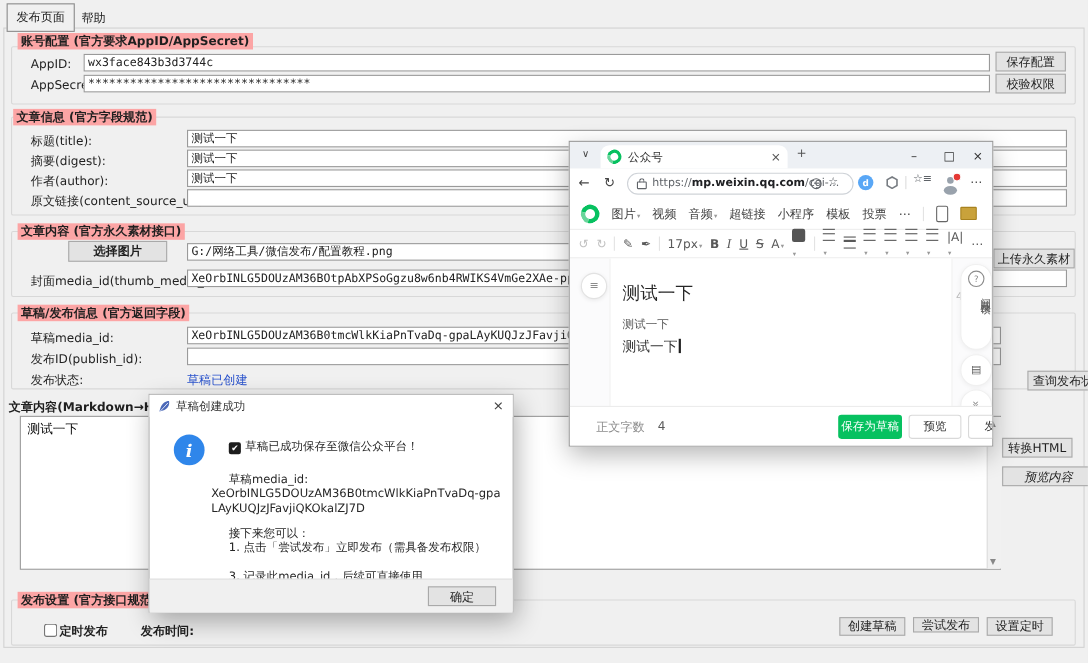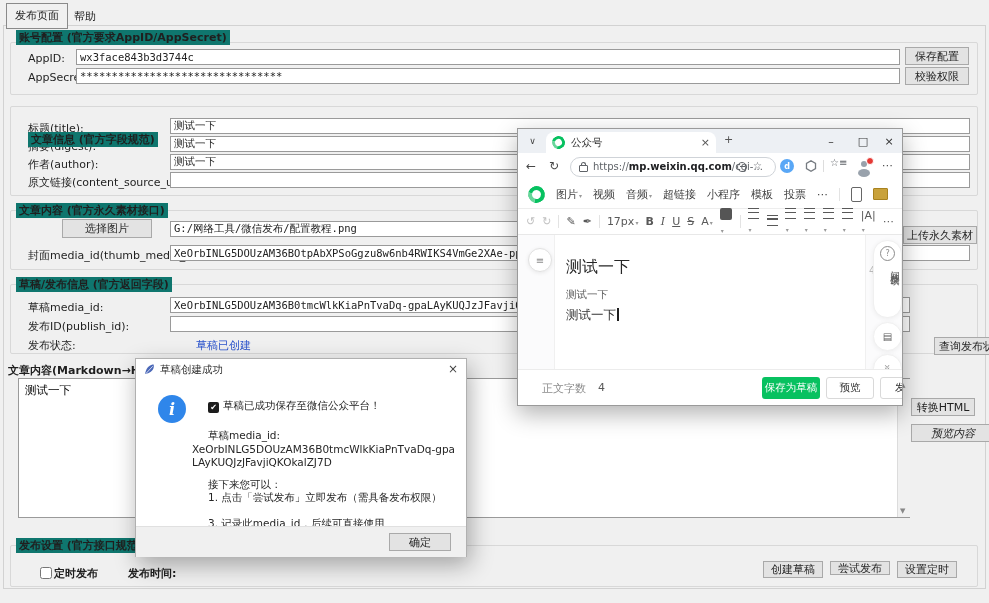--- a/index.html
+++ b/index.html
@@ -3,21 +3,21 @@
 <meta charset="utf-8">
 <style>
   html,body{margin:0;padding:0;background:#e8e8e8;}
   .screen{position:relative;width:989px;height:603px;background:#f0f0f0;overflow:hidden;
           font-family:"DejaVu Sans","Liberation Sans",sans-serif;font-size:11px;color:#222;}
   
   .tabpage{position:absolute;left:3px;top:25px;width:981px;height:562px;border:1px solid #d2d2d2;background:#f0f0f0;}
   .menutab{position:absolute;left:6px;top:3px;padding:4px 8px 5px;border:1px solid #8a8a8a;background:#f0f0f0;z-index:2;}
   .menuitem{position:absolute;left:68px;top:7px;padding:2px 6px;}
   .grp{position:absolute;border:1px solid #d8d8d8;border-radius:2px;}
-  .legend{position:absolute;font-weight:bold;background:#0f766e;padding:0 3px;z-index:1;color:#1f1f1f;}
+  .legend{position:absolute;font-weight:bold;background:#fca5a5;padding:0 3px;z-index:1;color:#1f1f1f;}
   .lbl{position:absolute;color:#1f1f1f;white-space:nowrap;}
   .inp{position:absolute;border:1px solid #9a9a9a;background:#fff;font:10.5px "DejaVu Sans Mono",monospace;
        color:#222;padding:1px 3px;box-sizing:border-box;}
   .inp.dim{color:#8a8a8a;border-color:#c3c3c3;background:#f7f7f7;}
   .wbtn{position:absolute;background:#e3e3e3;border:1px solid #a9a9a9;font-size:11px;color:#1f1f1f;
         display:flex;align-items:center;justify-content:center;box-sizing:border-box;cursor:default;}
   .blue{color:#2952cc;}
   .tarea{position:absolute;border:1px solid #9a9a9a;background:#fff;font-size:11.5px;padding:4px 6px;
          box-sizing:border-box;resize:none;font-family:"DejaVu Sans","Liberation Sans",sans-serif;overflow:hidden;}
   .sbar{position:absolute;background:#f1f1f1;border-left:1px solid #dcdcdc;}
@@ -126,46 +126,46 @@
   <div class="grp" style="left:10px;top:42px;width:966px;height:51px;"></div>
   <div class="legend" style="left:16px;top:30px;">账号配置 (官方要求AppID/AppSecret)</div>
   <div class="lbl" style="left:28px;top:52px;">AppID:</div>
   <input class="inp" style="left: 76px; top: 49px; width: 824px; height: 16px;" value="wx3face843b3d3744c">
   <div class="lbl" style="left:28px;top:71px;">AppSecret:</div>
   <input class="inp" style="left: 76px; top: 68px; width: 824px; height: 16px;" value="********************************">
   <div class="wbtn" style="left:905px;top:47px;width:64px;height:18px;">保存配置</div>
   <div class="wbtn" style="left:905px;top:67px;width:64px;height:18px;">校验权限</div>
 
   <div class="grp" style="left:10px;top:106px;width:966px;height:88px;"></div>
-  <div class="legend" style="left:28px;top:99px;margin-top:33px;">文章信息 (官方字段规范)</div>
+  <div class="legend" style="left:12px;top:99px;">文章信息 (官方字段规范)</div>
   <div class="lbl" style="left:28px;top:121px;">标题(title):</div>
   <input class="inp" style="left: 170px; top: 118px; width: 800px; height: 16px;" value="测试一下">
   <div class="lbl" style="left:28px;top:139px;">摘要(digest):</div>
   <input class="inp" style="left: 170px; top: 136px; width: 800px; height: 16px;" value="测试一下">
   <div class="lbl" style="left:28px;top:157px;">作者(author):</div>
   <input class="inp" style="left: 170px; top: 154px; width: 800px; height: 16px;" value="测试一下">
   <div class="lbl" style="left:28px;top:175px;">原文链接(content_source_url):</div>
   <input class="inp" style="left: 170px; top: 172px; width: 800px; height: 16px;" value="">
 
   <div class="grp" style="left:10px;top:210px;width:966px;height:58px;"></div>
   <div class="legend" style="left:16px;top:203px;">文章内容 (官方永久素材接口)</div>
-  <div class="wbtn" style="left:62px;top:219px;width:90px;height:19px;">选择图片</div>
+  <div class="wbtn" style="left:62px;top:219px;width:90px;height:19px;font-weight:bold;">选择图片</div>
   <input class="inp" style="left: 170px; top: 221px; width: 730px; height: 16px;" value="G:/网络工具/微信发布/配置教程.png">
   <div class="wbtn" style="left:903px;top:226px;width:74px;height:18px;">上传永久素材</div>
   <div class="lbl" style="left:28px;top:248px;">封面media_id(thumb_media_id):</div>
   <input class="inp" style="left: 170px; top: 245px; width: 800px; height: 16px;" value="XeOrbINLG5DOUzAM36BOtpAbXPSoGgzu8w6nb4RWIKS4VmGe2XAe-ppm6kGuLshd">
 
   <div class="grp" style="left:10px;top:284px;width:966px;height:68px;"></div>
   <div class="legend" style="left:16px;top:277px;">草稿/发布信息 (官方返回字段)</div>
   <div class="lbl" style="left:28px;top:300px;">草稿media_id:</div>
   <input class="inp" style="left: 170px; top: 297px; width: 740px; height: 16px;" value="XeOrbINLG5DOUzAM36B0tmcWlkKiaPnTvaDq-gpaLAyKUQJzJFavjiQKOkalZJ7D">
   <div class="lbl" style="left:28px;top:319px;">发布ID(publish_id):</div>
   <input class="inp" style="left: 170px; top: 316px; width: 740px; height: 16px;" value="">
   <div class="lbl" style="left:28px;top:338px;">发布状态:</div>
-  <div class="lbl blue" style="left:170px;top:338px;margin-left:26px;">草稿已创建</div>
+  <div class="lbl blue" style="left:170px;top:338px;">草稿已创建</div>
   <div class="wbtn" style="left:934px;top:337px;width:76px;height:18px;">查询发布状态</div>
 
   <div class="lbl" style="left:8px;top:363px;font-weight:bold;">文章内容(Markdown→HTML)</div>
   <textarea class="tarea" style="left: 18px; top: 378px; width: 892px; height: 140px;">测试一下</textarea>
   <div class="sbar" style="left:897px;top:379px;width:12px;height:138px;">
     <span class="sarr" style="top:2px;">▲</span>
     <span class="sarr" style="bottom:2px;">▼</span>
   </div>
   <div class="wbtn" style="left:911px;top:398px;width:64px;height:18px;">转换HTML</div>
   <div class="wbtn" style="left:911px;top:424px;width:84px;height:18px;font-style:italic;">预览内容</div>

